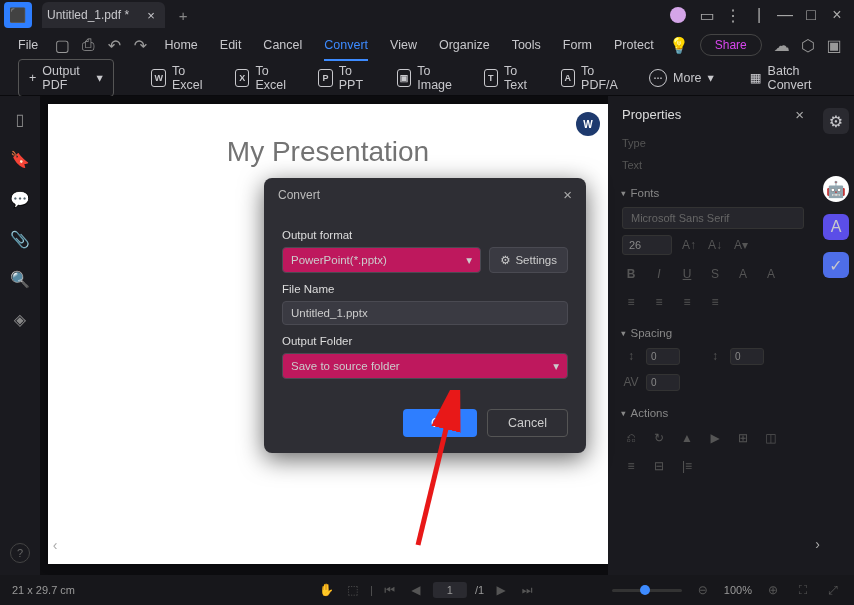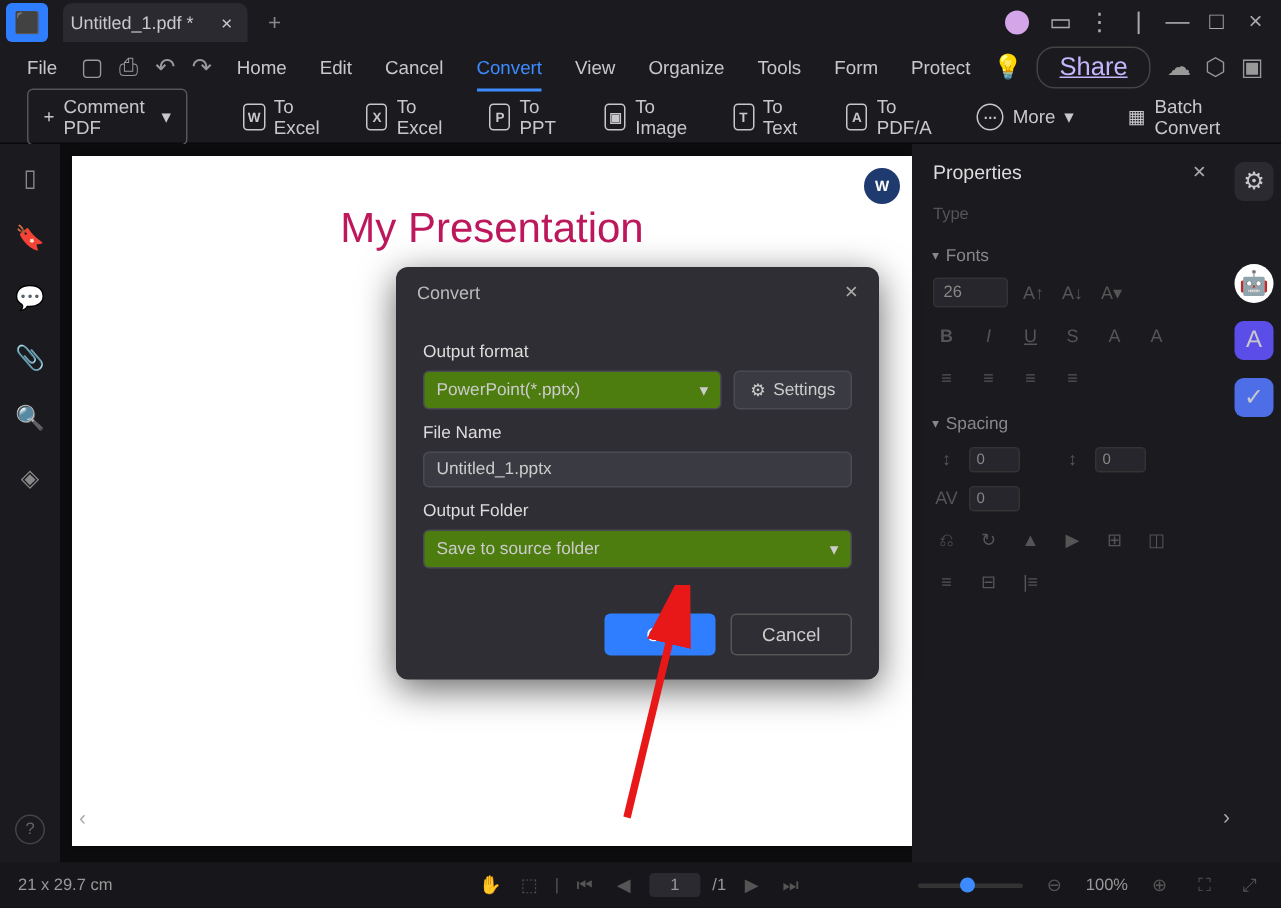--- a/index.html
+++ b/index.html
@@ -10,32 +10,32 @@
 .tab-close { position:absolute; right:6px; width:16px; height:16px; display:flex; align-items:center; justify-content:center; border-radius:3px; font-size:13px; }
 .tab-add { width:20px; height:20px; display:flex; align-items:center; justify-content:center; margin-left:8px; font-size:15px; color:#888; }
 .win-controls { margin-left:auto; display:flex; align-items:center; gap:4px; padding-right:6px; }
 .win-btn { width:22px; height:22px; display:flex; align-items:center; justify-content:center; color:#aaa; }
 .avatar { width:16px; height:16px; border-radius:50%; background:#d4a5e8; margin-right:6px; }
 .menubar { height:30px; background:#1a1a1f; display:flex; align-items:center; padding:0 8px; gap:2px; }
 .menu-item { padding:4px 10px; font-size:12.5px; color:#c8c8cc; border-radius:3px; }
 .menu-item.active { color:#3d8bff; position:relative; }
 .menu-item.active::after { content:""; position:absolute; bottom:-5px; left:10px; right:10px; height:2px; background:#3d8bff; }
 .menu-icon-btn { width:26px; height:24px; display:flex; align-items:center; justify-content:center; color:#999; }
-.share-btn { padding:3px 14px; border:1px solid #444; border-radius:12px; font-size:17px; color:#c4b5fd; margin:0 6px;text-decoration:underline; }
+.share-btn { padding:3px 14px; border:1px solid #444; border-radius:12px; font-size:12px; color:#d946ef; margin:0 6px; }
 .bulb { color:#f5c842; }
 .toolbar { height:36px; background:#1a1a1f; display:flex; align-items:center; padding:0 18px; gap:10px; border-bottom:1px solid #0a0a0d; }
 .tool-btn { display:flex; align-items:center; gap:6px; padding:4px 8px; font-size:12.5px; color:#c8c8cc; }
 .tool-btn.boxed { border:1px solid #555; border-radius:4px; padding:4px 10px; }
 .tool-icon { width:18px; height:18px; border:1.5px solid #c8c8cc; border-radius:3px; display:flex; align-items:center; justify-content:center; font-size:9px; font-weight:bold; }
 .main { position:absolute; top:96px; left:0; right:0; bottom:30px; display:flex; }
 .left-rail { width:40px; background:#1a1a1f; display:flex; flex-direction:column; align-items:center; padding-top:14px; gap:22px; }
 .rail-icon { width:18px; height:18px; color:#888; display:flex; align-items:center; justify-content:center; }
 .doc-area { flex:1; background:#0d0d10; padding:8px; position:relative; overflow:hidden; }
 .page { background:#fff; width:560px; height:460px; margin:0 auto; position:relative; box-shadow:0 0 8px rgba(0,0,0,0.5); }
-.page-title { position:absolute; top:32px; left:0; right:0; text-align:center; font-size:28px; color:#be185d; font-weight:400; }
+.page-title { position:absolute; top:32px; left:0; right:0; text-align:center; font-size:28px; color:#737373; font-weight:400; }
 .page-icon { position:absolute; top:8px; right:8px; width:24px; height:24px; background:#1e3a6e; border-radius:50%; display:flex; align-items:center; justify-content:center; color:#fff; font-size:10px; font-weight:bold; }
 .props-panel { width:210px; background:#1a1a1f; padding:10px 14px; position:relative; }
 .props-header { display:flex; align-items:center; justify-content:space-between; font-size:13px; color:#ddd; margin-bottom:14px; }
 .props-close { color:#aaa; font-size:15px; }
 .prop-row { font-size:11px; color:#555; margin:10px 0; }
 .prop-section { font-size:11.5px; color:#888; margin:16px 0 8px; }
 .prop-section::before { content:"▸ "; font-size:9px; display:inline-block; transform:rotate(90deg); margin-right:4px; }
 .font-input { width:100%; padding:4px 8px; background:#26262c; border:1px solid #333; border-radius:3px; font-size:11px; color:#666; margin-bottom:6px; }
 .fontsize-row { display:flex; gap:8px; align-items:center; margin-bottom:10px; }
 .fontsize-box { width:50px; padding:3px 6px; background:#26262c; border:1px solid #333; border-radius:3px; font-size:11px; color:#888; }
@@ -53,21 +53,21 @@
 .zoom-thumb { position:absolute; left:28px; top:-4px; width:10px; height:10px; background:#3d8bff; border-radius:50%; }
 .help-btn { position:absolute; bottom:42px; left:10px; width:20px; height:20px; display:flex; align-items:center; justify-content:center; color:#666; border:1px solid #444; border-radius:50%; font-size:11px; }
 .nav-chevron { position:absolute; bottom:46px; width:18px; height:18px; display:flex; align-items:center; justify-content:center; color:#aaa; font-size:14px; }
 
 .dialog { position:absolute; top:178px; left:264px; width:322px; background:#2e2e34; border-radius:8px; box-shadow:0 6px 24px rgba(0,0,0,0.6); z-index:50; }
 .dialog-head { display:flex; align-items:center; justify-content:space-between; padding:8px 14px; font-size:12px; color:#bbb; }
 .dialog-close { font-size:15px; color:#aaa; }
 .dialog-body { padding:8px 18px 18px; }
 .dlg-label { font-size:11.5px; color:#ddd; margin:10px 0 6px; }
 .dlg-row { display:flex; gap:8px; align-items:center; }
-.dlg-select { flex:1; background:#4d7c0f; border:1px solid #4a4a52; border-radius:4px; padding:5px 8px; font-size:11.5px; color:#ccc; display:flex; justify-content:space-between; align-items:center; }
+.dlg-select { flex:1; background:#be185d; border:1px solid #4a4a52; border-radius:4px; padding:5px 8px; font-size:11.5px; color:#ccc; display:flex; justify-content:space-between; align-items:center; }
 .dlg-input { width:100%; background:#3a3a42; border:1px solid #4a4a52; border-radius:4px; padding:5px 8px; font-size:11.5px; color:#ccc; }
 .dlg-settings-btn { background:#3a3a42; border:1px solid #4a4a52; border-radius:4px; padding:5px 10px; font-size:11.5px; color:#ccc; display:flex; align-items:center; gap:5px; }
 .dlg-foot { display:flex; justify-content:flex-end; gap:10px; padding:12px 18px 16px; }
 .btn-ok { background:#2e7eff; color:#fff; border:none; border-radius:4px; padding:6px 28px; font-size:12.5px; }
 .btn-cancel { background:transparent; color:#ccc; border:1px solid #555; border-radius:4px; padding:6px 20px; font-size:12.5px; }
 
 .arrow { position:absolute; top:390px; left:408px; width:60px; height:160px; z-index:60; pointer-events:none; }
 </style>
 </head>
 <body>
@@ -109,21 +109,21 @@
   <span class="menu-icon-btn bulb">💡</span>
   <span class="share-btn">Share</span>
   <span class="menu-icon-btn">☁</span>
   <span class="menu-icon-btn">⬡</span>
   <span class="menu-icon-btn">▣</span>
 </div>
 
 <div class="toolbar">
   <div class="tool-btn boxed">
       <span>+</span>
-      <span>Comment PDF</span>
+      <span>Output PDF</span>
       <span>▾</span>
     </div>
   <span style="width:12px"></span>
   <div class="tool-btn">
       <span class="tool-icon">W</span>
       <span>To Excel</span>
     </div>
   <div class="tool-btn">
       <span class="tool-icon">X</span>
       <span>To Excel</span>
@@ -173,21 +173,23 @@
     </div>
     <div class="nav-chevron" style="left:6px; top:440px">‹</div>
   </div>
 
   <div class="props-panel">
     <div class="props-header">
       <span>Properties</span>
       <span class="props-close">×</span>
     </div>
     <div class="prop-row">Type</div>
+    <div class="prop-row">Text</div>
     <div class="prop-section">Fonts</div>
+    <input class="font-input" value="Microsoft Sans Serif" style="">
     <div class="fontsize-row">
       <input class="fontsize-box" value="26" style="">
       <span class="fmt-icon">A↑</span>
       <span class="fmt-icon">A↓</span>
       <span class="fmt-icon">A▾</span>
     </div>
     <div class="icon-row">
       <span class="fmt-icon">
           <b>B</b>
         </span>
@@ -212,20 +214,21 @@
       <span class="fmt-icon">↕</span>
       <input class="spacing-input" value="0" style="">
       <span style="width:14px"></span>
       <span class="fmt-icon">↕</span>
       <input class="spacing-input" value="0" style="">
     </div>
     <div class="spacing-row">
       <span class="fmt-icon">AV</span>
       <input class="spacing-input" value="0" style="">
     </div>
+    <div class="prop-section">Actions</div>
     <div class="icon-row">
       <span class="fmt-icon">⎌</span>
       <span class="fmt-icon">↻</span>
       <span class="fmt-icon">▲</span>
       <span class="fmt-icon">▶</span>
       <span class="fmt-icon">⊞</span>
       <span class="fmt-icon">◫</span>
     </div>
     <div class="icon-row">
       <span class="fmt-icon">≡</span>

